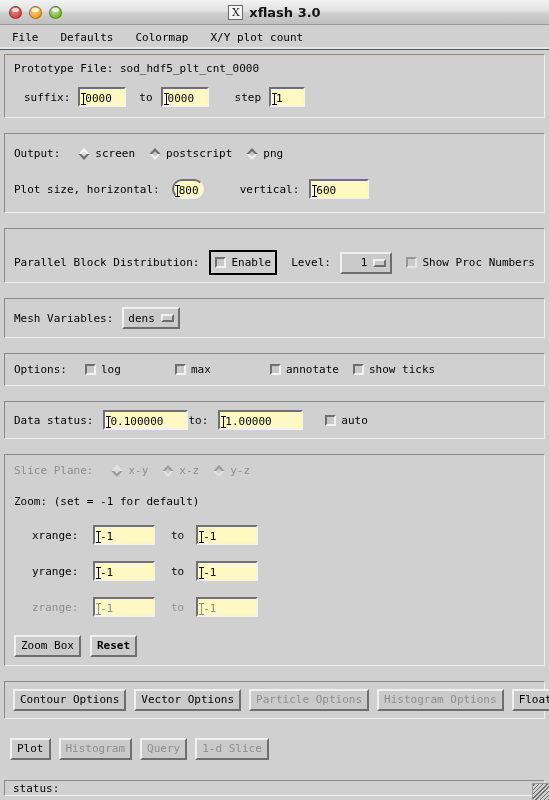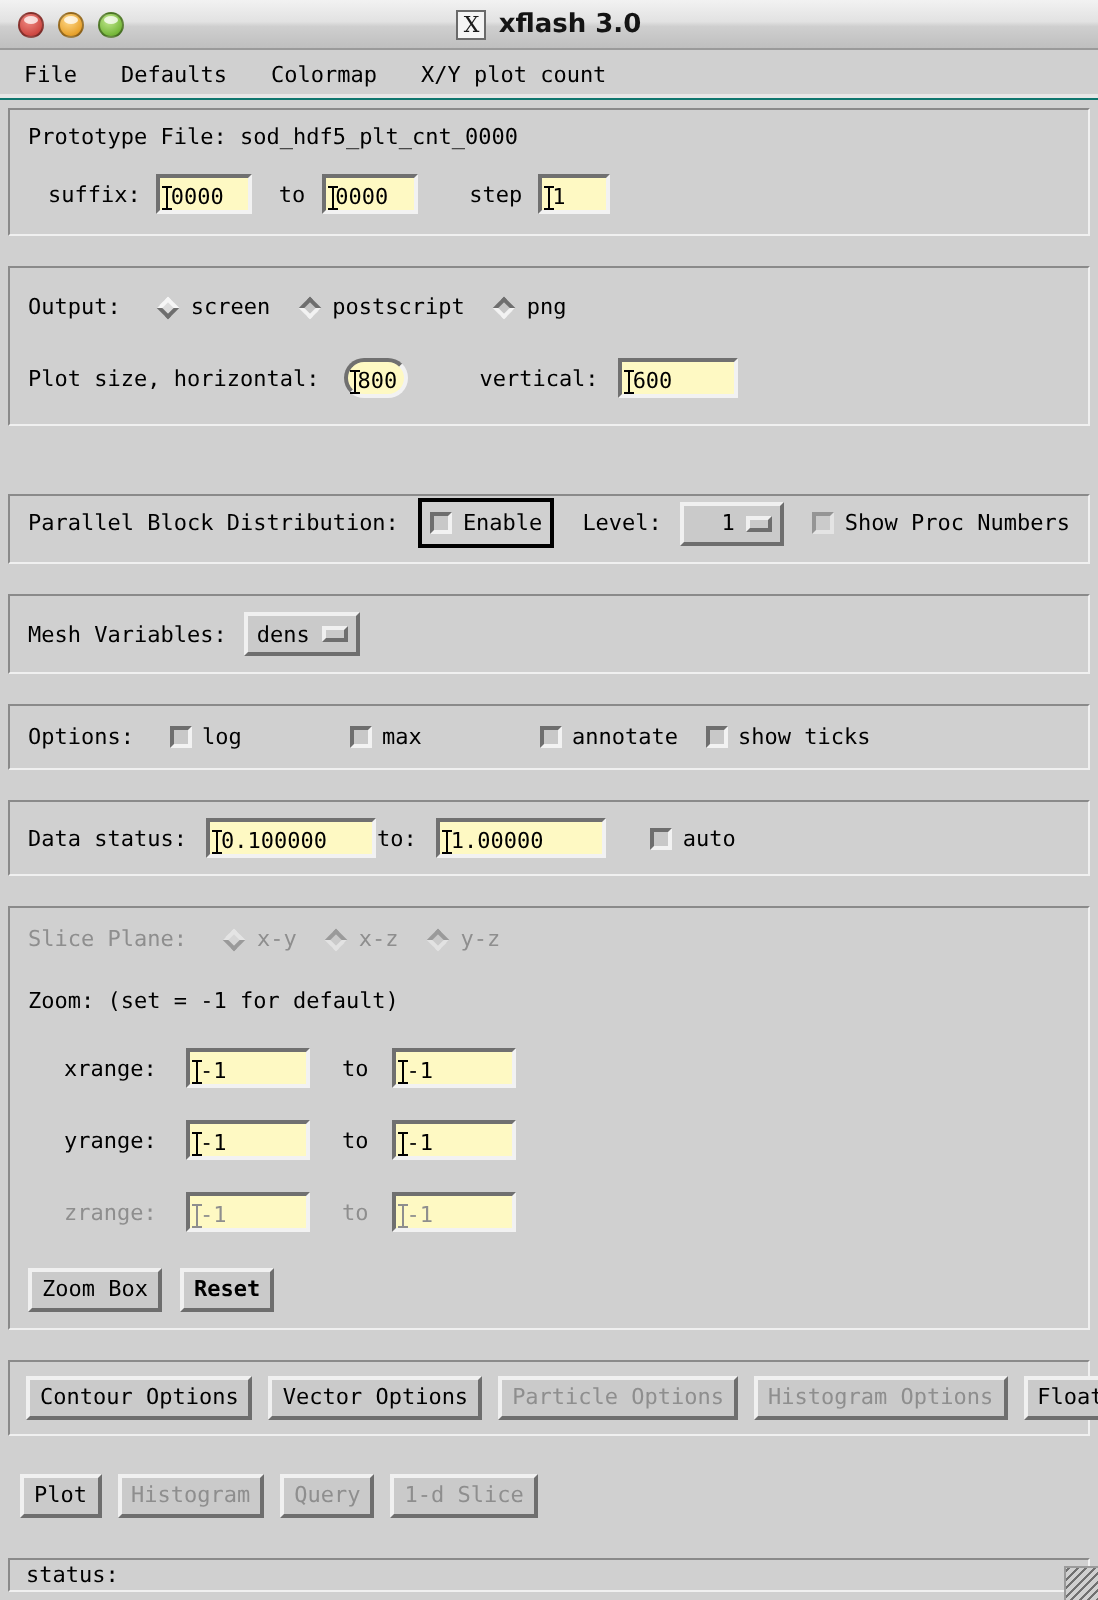--- a/index.html
+++ b/index.html
@@ -318,21 +318,21 @@
           <span class="val">800</span>
         </div>
         <div class="lbl" style="margin-left:36px;">vertical:</div>
         <div class="tfield" style="width:60px; margin-left:10px;">
           <span class="caret"></span>
           <span class="val">600</span>
         </div>
       </div>
     </div>
 
-    <div class="frame" style="padding-top:1px; padding-bottom:7px;margin-top:19px;">
+    <div class="frame" style="padding-top:21px; padding-bottom:7px;">
       <div class="row">
         <div class="lbl">Parallel Block Distribution:</div>
         <div class="focusframe" style="margin-left:10px;">
           <div class="check" style="padding:1px 3px;">
             <span class="box"></span>
             <span class="lbl">Enable</span>
           </div>
         </div>
         <div class="lbl" style="margin-left:14px;">Level:</div>
         <div class="optmenu" style="width:80px; margin-left:9px; justify-content:flex-end;">

